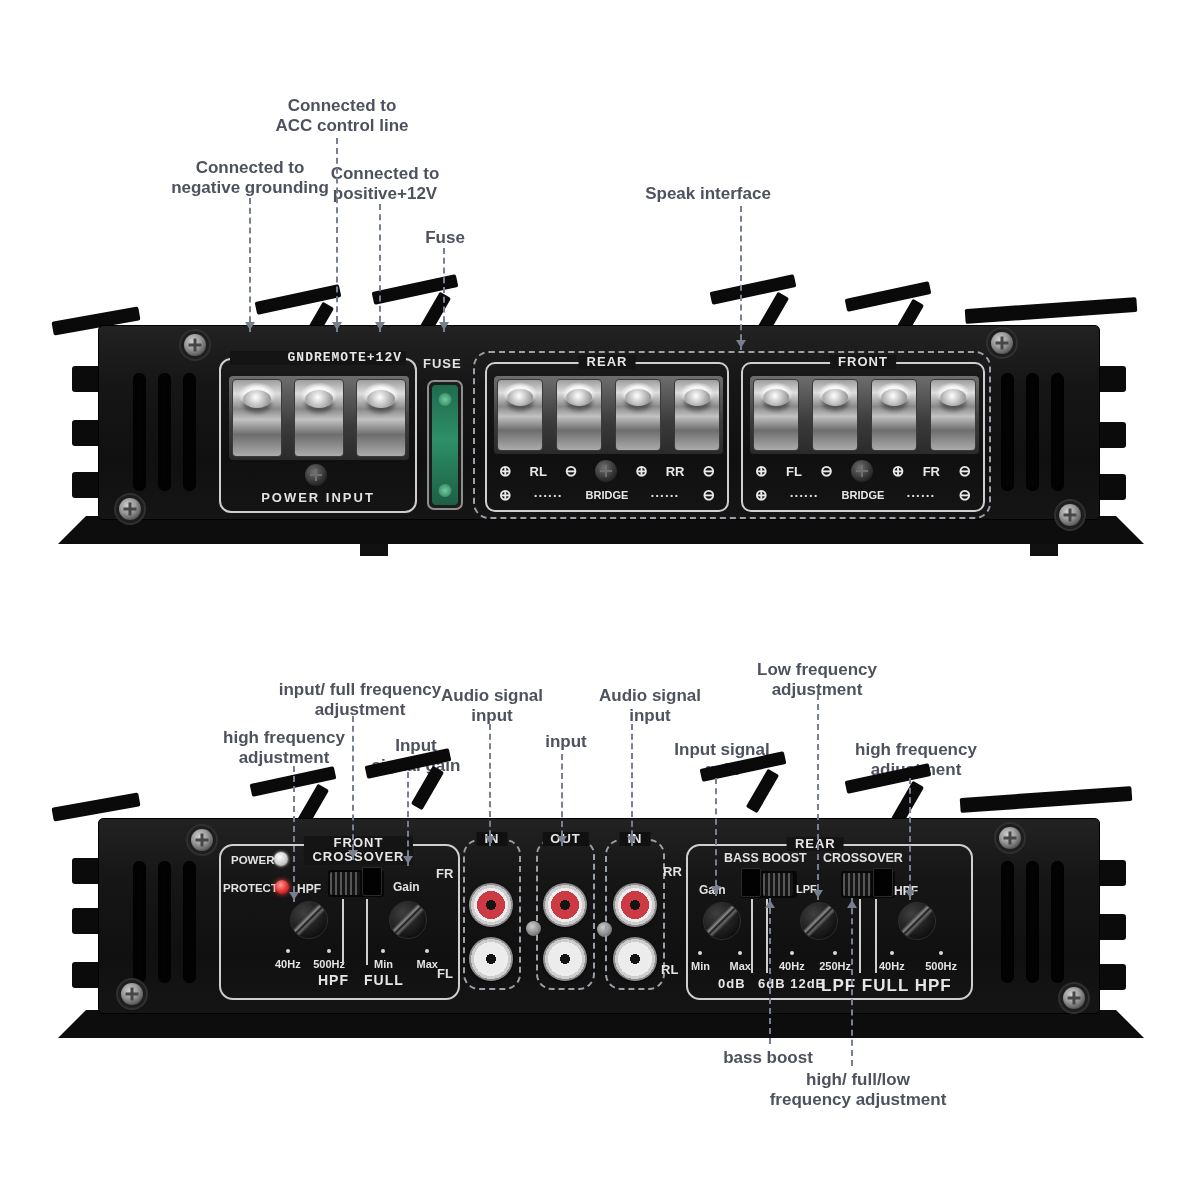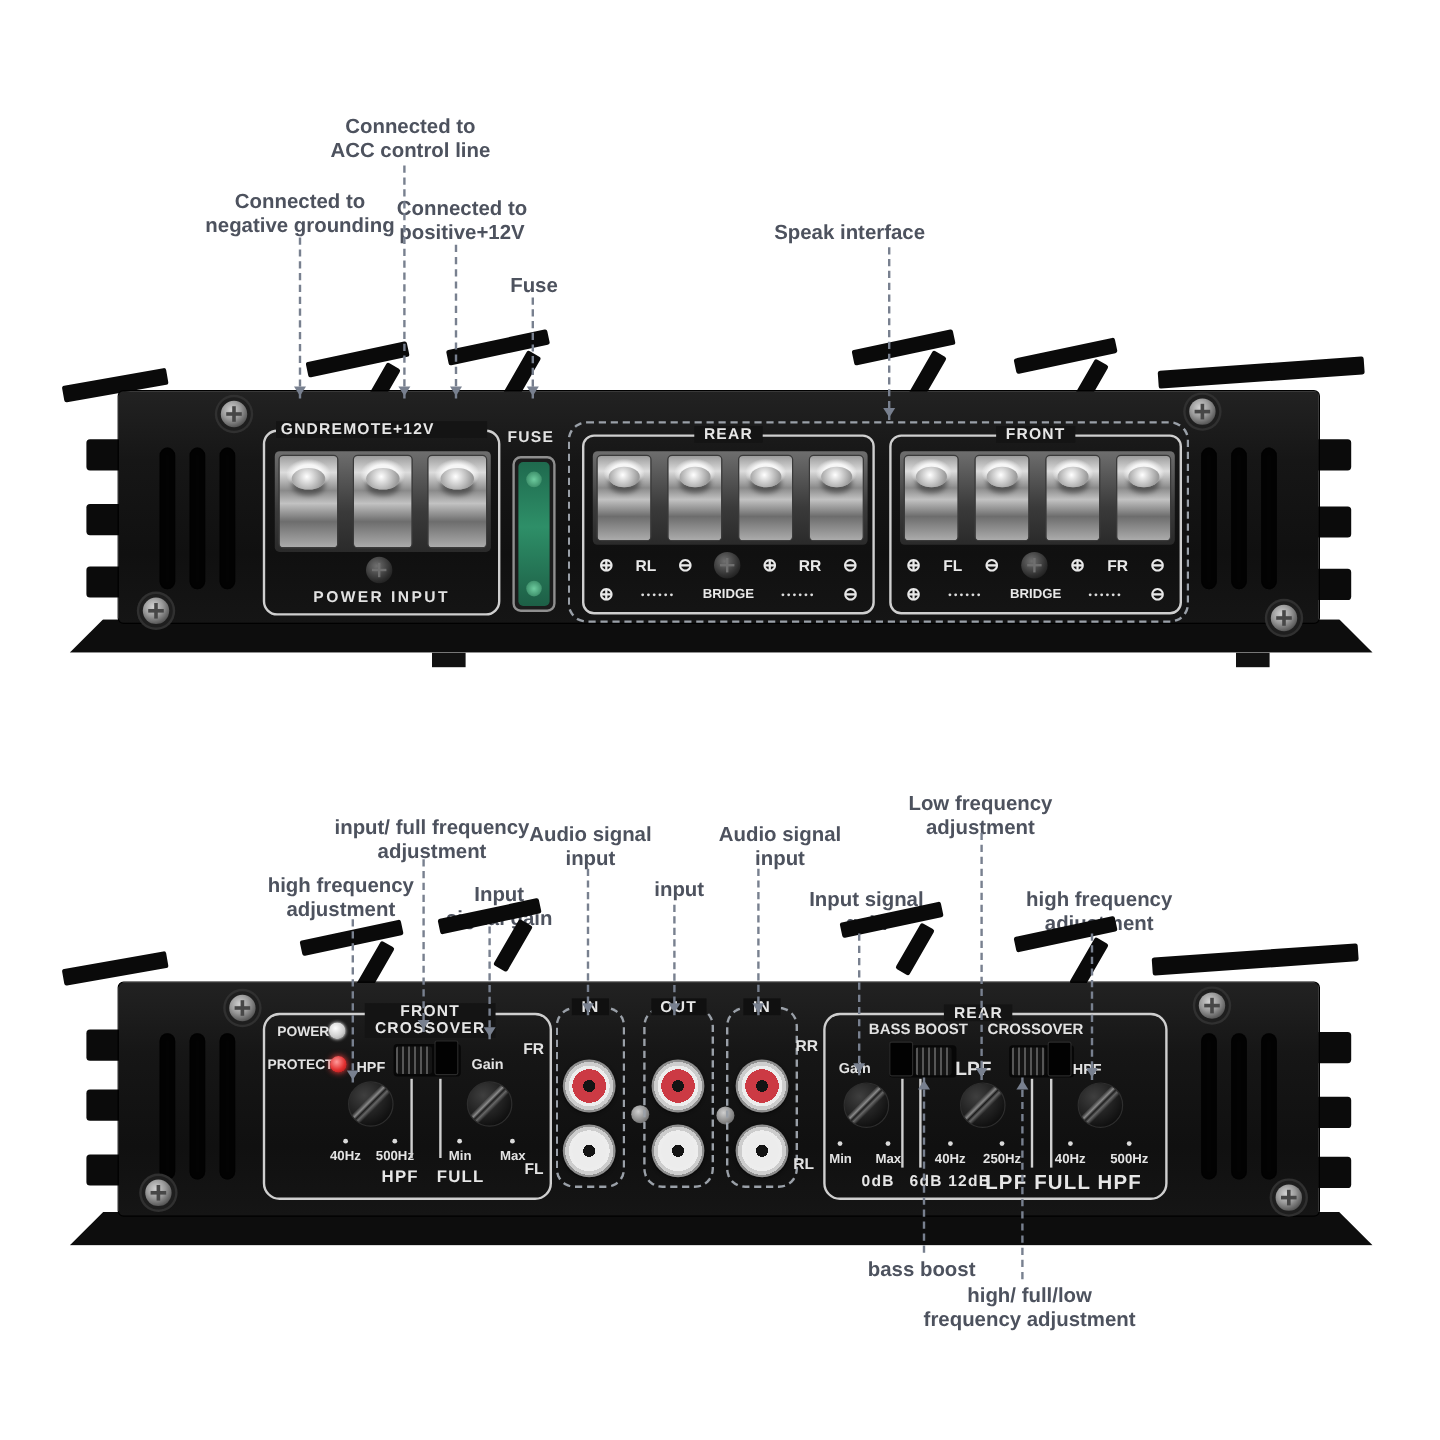--- a/index.html
+++ b/index.html
@@ -162,21 +162,21 @@
       <div class="vent"></div>
         <div class="vent"></div>
         <div class="vent"></div>
     </div>
     <div class="cscrew" style="left:85px;top:8px;"></div>
     <div class="cscrew" style="left:20px;top:172px;"></div>
     <div class="cscrew" style="left:892px;top:6px;"></div>
     <div class="cscrew" style="left:960px;top:178px;"></div>
 
     <div class="pbox" style="left:120px;top:32px;width:194px;height:151px;">
-      <div class="boxlab" style="width:168px;display:flex;justify-content:flex-start;padding:0 4px;">
+      <div class="boxlab" style="width:168px;display:flex;justify-content:flex-end;padding:0 4px;font-family:Liberation Mono, monospace;">
         <span>GND</span>
         <span>REMOTE</span>
         <span>+12V</span>
       </div>
       <div class="tstrip" style="left:8px;top:16px;">
         <div class="terminal" style="width:48px;height:76px;"></div>
         <div class="terminal" style="width:48px;height:76px;"></div>
         <div class="terminal" style="width:48px;height:76px;"></div>
       </div>
       <div class="pscrew" style="left:84px;top:104px;"></div>
@@ -371,21 +371,21 @@
 
     <div class="pbox" style="left:587px;top:25px;width:283px;height:152px;border-radius:14px;">
       <div class="boxlab" style="left:45%;">REAR</div>
       <div class="ptext" style="left:36px;top:5px;font-size:12.5px;">BASS BOOST</div>
       <div class="ptext" style="left:135px;top:5px;font-size:12.5px;">CROSSOVER</div>
       <div class="ptext" style="left:11px;top:37px;font-size:12px;">Gain</div>
       <div class="switch" style="left:53px;top:25px;width:56px;">
         <div class="knub" style="width:18px;"></div>
           <div class="rib" style="width:30px;"></div>
       </div>
-      <div class="ptext" style="left:108px;top:37px;font-size:16px;text-align:right;">LPF</div>
+      <div class="ptext" style="left:108px;top:37px;font-size:11px;text-align:right;">LPF</div>
       <div class="switch" style="left:153px;top:25px;width:54px;">
         <div class="rib" style="width:28px;"></div>
           <div class="knub" style="width:18px;"></div>
       </div>
       <div class="ptext" style="left:206px;top:38px;font-size:12px;">HPF</div>
       <div class="knob" style="left:15px;top:56px;"></div>
       <div class="knob" style="left:112px;top:56px;"></div>
       <div class="knob" style="left:210px;top:56px;"></div>
       <div class="scale" style="left:3px;top:114px;width:60px;">
         <span>Min</span>

